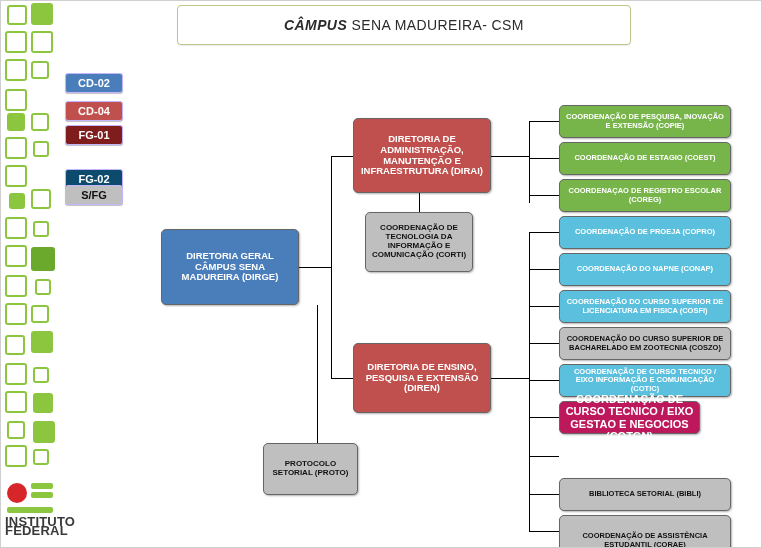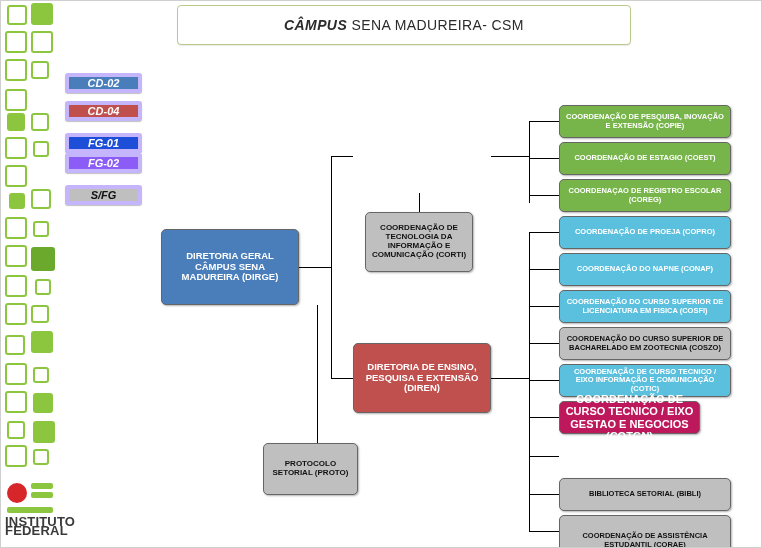--- a/index.html
+++ b/index.html
@@ -102,33 +102,32 @@
     font-weight: bold;
   }
   #title-text .rest {
     font-weight: normal;
   }
 
   
   .legend-item {
     position: absolute;
     left: 64px;
-    width: 77px;
+    width: 58px;
     height: 20px;
-    border: 4px solid #c4b5fd;
+    border: 1px solid #c4b5fd;
     border-radius: 3px;
     display: flex;
     align-items: center;
     justify-content: center;
     font-size: 11px;
     font-weight: bold;
     color: #1a1a1a;
     box-sizing: border-box;
     box-shadow: 0 1px 1px rgba(0,0,0,.25);
-    font-style: italic;
   }
 
   
   .node {
     position: absolute;
     box-sizing: border-box;
     border: 1px solid #666;
     border-radius: 5px;
     display: flex;
     align-items: center;
@@ -208,24 +207,24 @@
       <span class="ital">CÂMPUS</span><span class="rest"> SENA MADUREIRA- CSM</span>
     </div>
   </div>
 
   <div class="legend-item" style="top:72px; background:#4a7ebb; color:#ffffff;">
     <span>CD-02</span>
   </div>
   <div class="legend-item" style="top:100px; background:#c0504d; color:#ffffff;">
     <span>CD-04</span>
   </div>
-  <div class="legend-item" style="top:132px; background:#1d4ed8; color:#ffffff;">
+  <div class="legend-item" style="top:124px; background:#7f1d1d; color:#ffffff;">
     <span>FG-01</span>
   </div>
-  <div class="legend-item" style="top:152px; background:#8b5cf6; color:#ffffff;">
+  <div class="legend-item" style="top:168px; background:#0c4a6e; color:#ffffff;">
     <span>FG-02</span>
   </div>
   <div class="legend-item" style="top:184px; background:#bfbfbf; color:#111111;">
     <span>S/FG</span>
   </div>
 
   <div class="line h" style="left:298px; top:266px; width:32px;"></div>
   <div class="line v" style="left:330px; top:155px; height:222px;"></div>
 
   <div class="line h" style="left:330px; top:155px; width:22px;"></div>
@@ -251,20 +250,23 @@
   <div class="line h" style="left:528px; top:379px; width:30px;"></div>
   <div class="line h" style="left:528px; top:416px; width:30px;"></div>
   <div class="line h" style="left:528px; top:455px; width:30px;"></div>
   <div class="line h" style="left:528px; top:493px; width:30px;"></div>
   <div class="line h" style="left:528px; top:530px; width:30px;"></div>
 
   <div class="node" style="left:160px; top:228px; width:138px; height:76px; background:#4a7ebb; font-size:9.5px;">
     <span>DIRETORIA GERAL CÂMPUS SENA MADUREIRA (DIRGE)</span>
   </div>
 
+  <div class="node" style="left:352px; top:117px; width:138px; height:75px; background:#c0504d; font-size:9.5px;">
+    <span>DIRETORIA DE ADMINISTRAÇÃO, MANUTENÇÃO E INFRAESTRUTURA (DIRAI)</span>
+  </div>
 
   <div class="node" style="left:352px; top:342px; width:138px; height:70px; background:#c0504d; font-size:9.5px;">
     <span>DIRETORIA DE ENSINO, PESQUISA E EXTENSÃO (DIREN)</span>
   </div>
 
   <div class="node dark-text" style="left:364px; top:211px; width:108px; height:60px; background:#bfbfbf; font-size:8px;">
     <span>COORDENAÇÃO DE TECNOLOGIA DA INFORMAÇÃO E COMUNICAÇÃO (CORTI)</span>
   </div>
 
   <div class="node dark-text" style="left:262px; top:442px; width:95px; height:52px; background:#bfbfbf; font-size:8px;">

